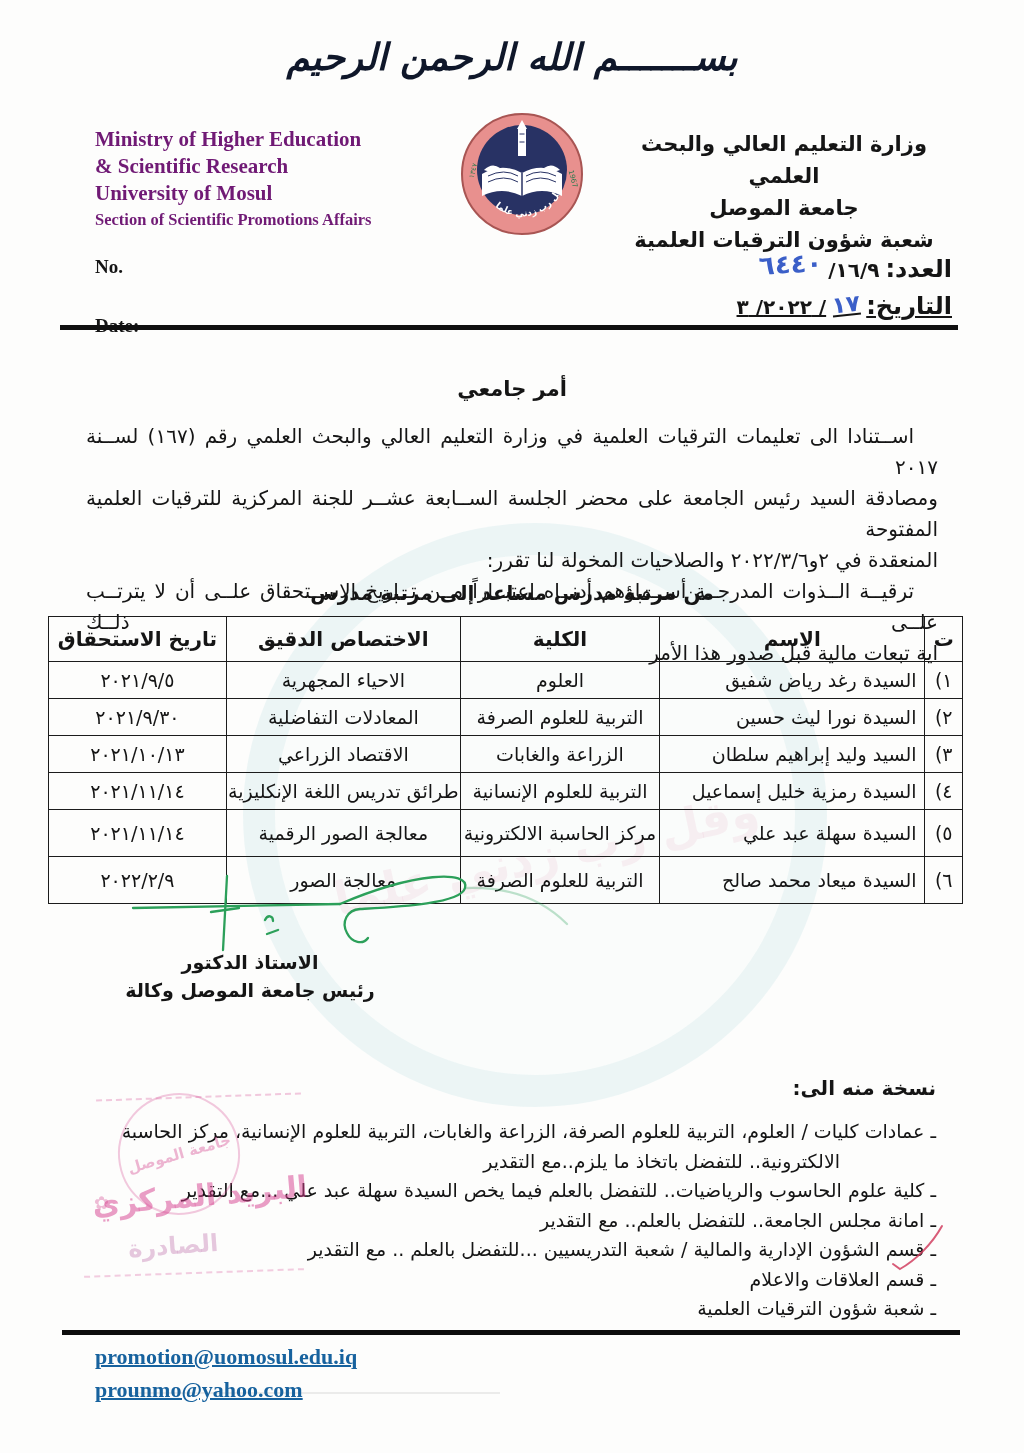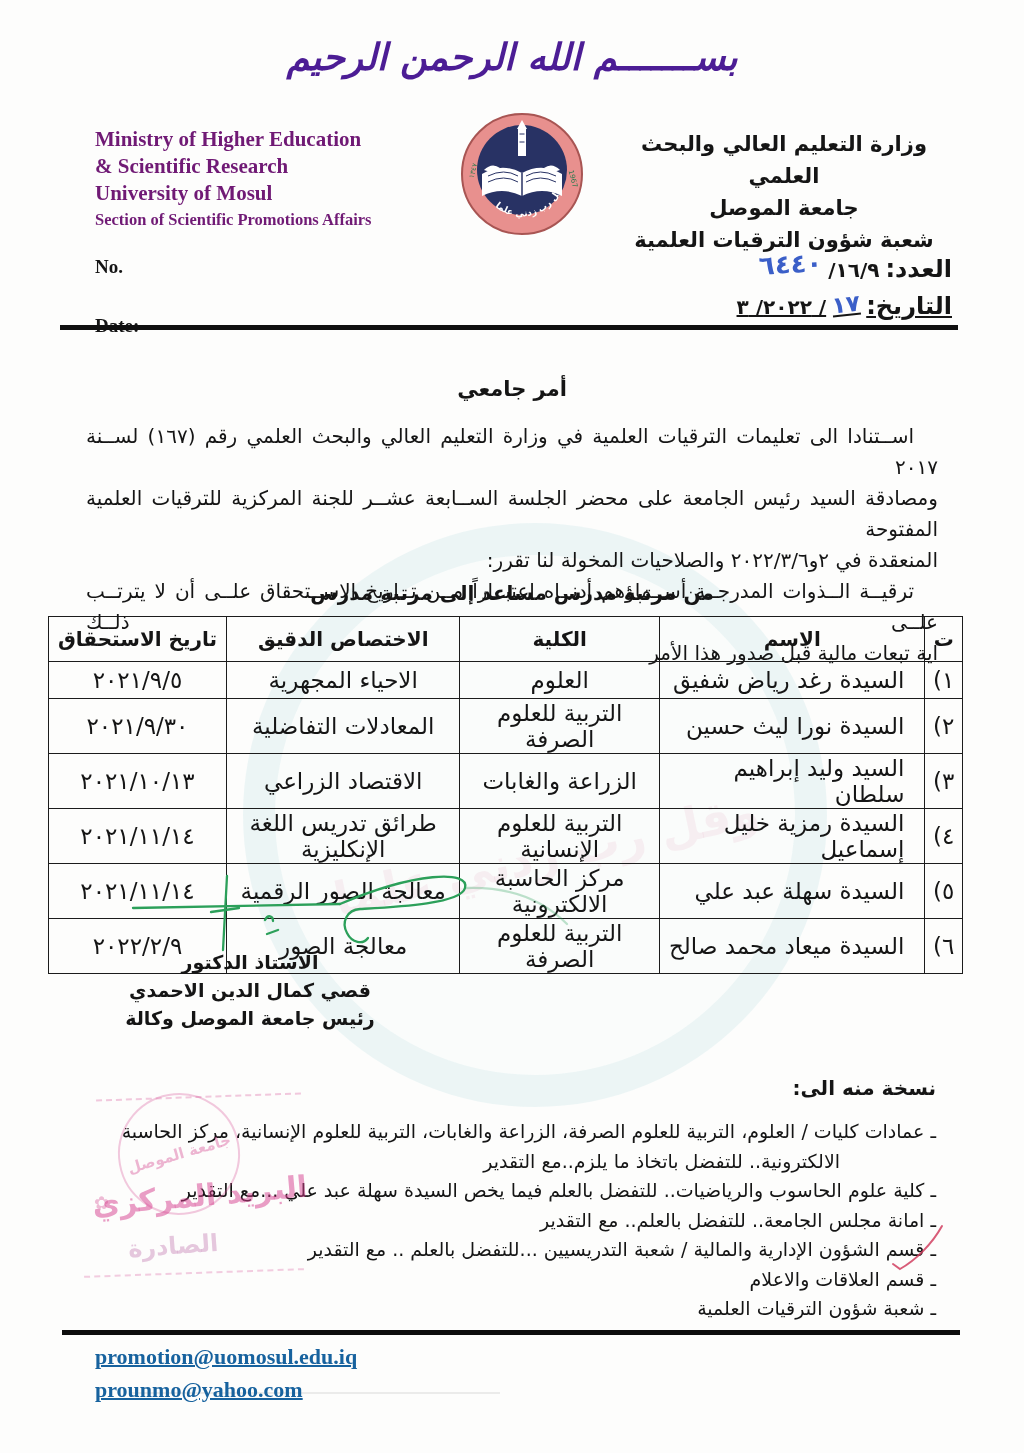--- a/index.html
+++ b/index.html
@@ -19,21 +19,21 @@
   .stamp-hw1{position:absolute;left:92px;top:1178px;font-size:30px;font-weight:bold;white-space:nowrap;
     color:rgba(213,62,142,0.50);transform:rotate(-5deg);z-index:3;}
   .stamp-hw2{position:absolute;left:128px;top:1232px;font-size:24px;font-weight:bold;white-space:nowrap;
     color:rgba(190,110,170,0.38);transform:rotate(-4deg);z-index:3;}
   .stamp-line1{position:absolute;left:96px;top:1096px;width:205px;border-top:2px dashed rgba(214,80,150,0.30);transform:rotate(-2deg);z-index:3;}
   .stamp-line2{position:absolute;left:84px;top:1272px;width:220px;border-top:2px dashed rgba(214,80,150,0.28);transform:rotate(-2deg);z-index:3;}
   .smudge{position:absolute;left:130px;top:1392px;width:370px;height:2px;background:rgba(0,0,0,0.07);z-index:1;}
 
   
   .bismillah{position:absolute;top:36px;left:0;width:100%;text-align:center;font-size:37px;font-weight:bold;
-    font-style:italic;letter-spacing:-1px;color:#4c1d95;z-index:2;}
+    font-style:italic;letter-spacing:-1px;color:#0f172a;z-index:2;}
 
   
   .header-en{position:absolute;left:95px;top:126px;font-family:"Liberation Serif",serif;font-weight:bold;
     font-size:21px;line-height:27px;color:#701a75;z-index:2;}
   .header-en .en-line:nth-child(4){font-size:16.5px;line-height:25px;}
   .header-ar{position:absolute;right:70px;top:128px;width:340px;text-align:center;font-weight:bold;
     font-size:21px;line-height:32px;direction:rtl;z-index:2;}
   .logo{position:absolute;left:460px;top:112px;width:124px;height:124px;z-index:2;}
 
   
@@ -55,27 +55,27 @@
   .para{position:absolute;right:86px;top:421px;width:852px;direction:rtl;font-size:20px;line-height:31px;z-index:2;}
   .para .p-line:nth-child(1),.para .p-line:nth-child(2),.para .p-line:nth-child(4){text-align:justify;text-align-last:justify;}
   .para .p-line:nth-child(3),.para .p-line:nth-child(5){text-align:right;}
   .para .p-line:nth-child(1),.para .p-line:nth-child(4){text-indent:24px;}
   .subtitle{position:absolute;top:581px;left:0;width:100%;text-align:center;font-weight:bold;font-size:20px;direction:rtl;z-index:2;}
 
   
   .promo-table{position:absolute;left:48px;top:616px;width:915px;border-collapse:collapse;direction:rtl;z-index:2;}
   .promo-table th,.promo-table td{border:1.8px solid #1c1c1c;font-family:"DejaVu Sans",sans-serif;}
   .promo-table th{font-size:20px;font-weight:bold;height:42px;text-align:center;}
-  .promo-table td{font-size:23px;height:34px;text-align:center;margin-top:20px;}
+  .promo-table td{font-size:19px;height:34px;text-align:center;margin-top:20px;}
   .promo-table th:nth-child(1){width:35px;}
   .promo-table th:nth-child(2){width:268px;}
   .promo-table th:nth-child(3){width:200px;}
   .promo-table th:nth-child(4){width:235px;}
   .promo-table th:nth-child(5){width:177px;}
-  .promo-table td:nth-child(2){text-align:right;padding-right:20px;}
+  .promo-table td:nth-child(2){text-align:right;padding-right:8px;}
   .promo-table tbody tr:nth-child(n+5) td{height:44px;}
 
   
   .sig-svg{position:absolute;left:115px;top:860px;z-index:3;}
   .sig-block{position:absolute;left:100px;top:948px;width:300px;text-align:center;font-weight:bold;
     font-size:19px;line-height:28px;direction:rtl;z-index:2;}
 
   
   .copies-heading{position:absolute;right:88px;top:1076px;font-weight:bold;font-size:20px;direction:rtl;z-index:2;}
   .copies{position:absolute;right:88px;top:1117px;width:848px;direction:rtl;font-size:19px;line-height:29.5px;z-index:2;}
@@ -227,21 +227,20 @@
       <path d="M225 44 C 300 12, 355 10, 350 28 C 346 44, 280 47, 245 49 C 232 50, 226 62, 232 73 C 237 83, 248 85, 253 78"></path>
       <path d="M150 60 c 3 -6 8 -4 8 1"></path>
       <path d="M152 74 l 11 -4"></path>
       <path d="M350 28 C 400 26, 432 44, 452 64" opacity="0.30"></path>
     </g>
   </svg>
 
   <div class="sig-block">
 
   <div class="sig-line">الاستاذ الدكتور</div>
-      <div class="sig-line">قصي كمال الدين الاحمدي</div>
       <div class="sig-line">رئيس جامعة الموصل وكالة</div>
     </div>
 
   <div class="copies-heading">نسخة منه الى:</div>
   <div class="copies">
 
   <div class="copy-item">ـ عمادات كليات / العلوم، التربية للعلوم الصرفة، الزراعة والغابات، التربية للعلوم الإنسانية، مركز الحاسبة الالكترونية.. للتفضل باتخاذ ما يلزم..مع التقدير</div>
       <div class="copy-item">ـ كلية علوم الحاسوب والرياضيات.. للتفضل بالعلم فيما يخص السيدة سهلة عبد علي ...مع التقدير</div>
       <div class="copy-item">ـ امانة مجلس الجامعة.. للتفضل بالعلم.. مع التقدير</div>
       <div class="copy-item">ـ قسم الشؤون الإدارية والمالية / شعبة التدريسيين ...للتفضل بالعلم .. مع التقدير</div>

